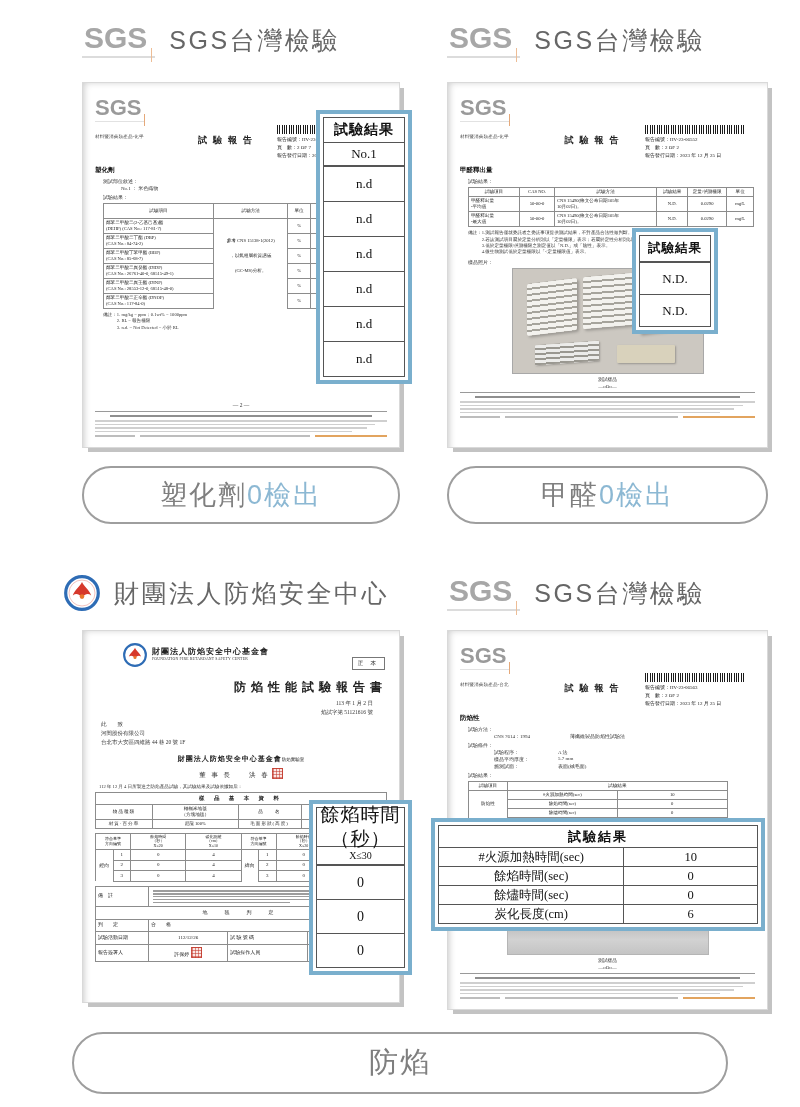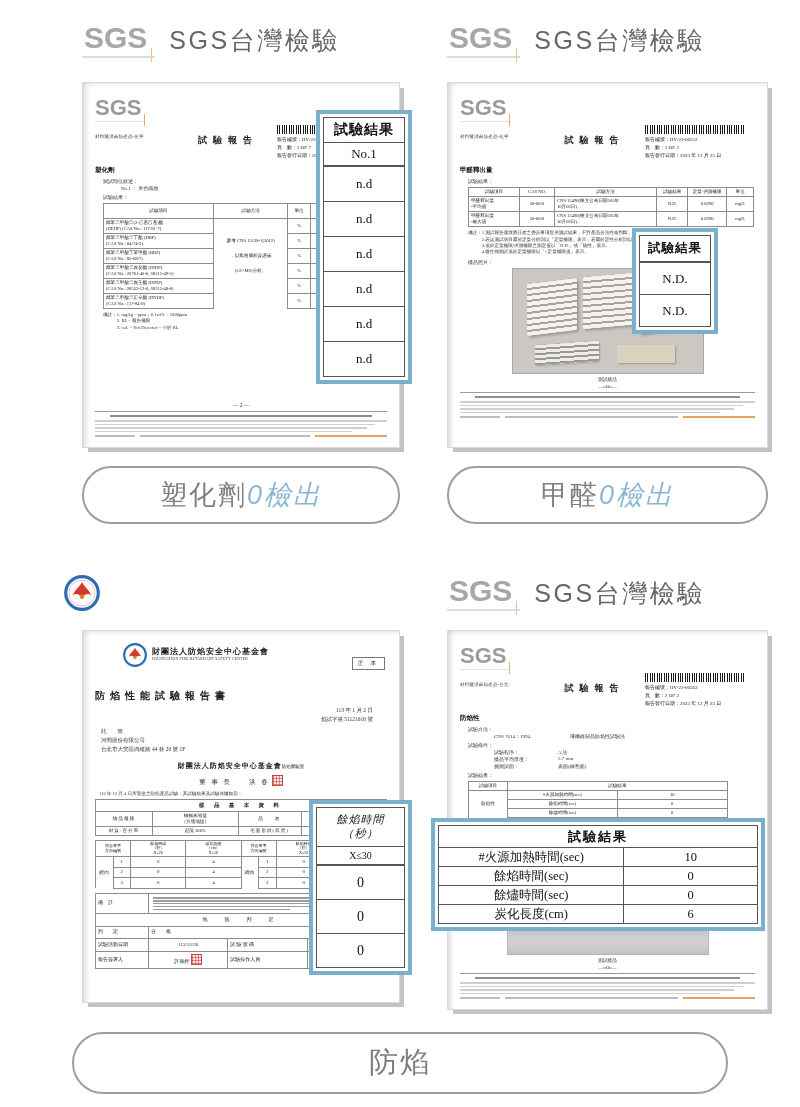--- a/index.html
+++ b/index.html
@@ -84,21 +84,21 @@
   .photo4{width:200px;height:46px;margin:90px auto 0;border:1px solid #b5b5b5;
           background:linear-gradient(180deg,#b2b2b2,#d2d2d2 60%,#c4c4c4);}
 
   
   .fc-top{display:flex;align-items:flex-start;gap:5px;position:relative;margin:2px 0 0 28px;}
   .fc-emblem{width:24px;height:24px;flex:0 0 24px;}
   .fc-org{font-size:8px;font-weight:bold;letter-spacing:1px;color:#222;padding-top:3px;}
   .fc-org-en{font-size:3.8px;letter-spacing:.2px;color:#333;}
   .copybox{position:absolute;right:2px;top:14px;border:1px solid #777;font-size:5.5px;
            padding:2px 5px;letter-spacing:3px;color:#222;}
-  .fc-title{text-align:left;font-size:10px;font-weight:bold;letter-spacing:5px;margin-top:22px;color:#222;}
+  .fc-title{text-align:right;font-size:12px;font-weight:bold;letter-spacing:5px;margin-top:12px;color:#222;}
   .fc-right{text-align:right;font-size:5.5px;line-height:1.6;margin:3px 14px 0 0;}
   .fc-left{font-size:5.5px;line-height:1.7;margin:3px 0 0 6px;}
   .fc-lab{text-align:center;font-size:7px;font-weight:bold;letter-spacing:1px;margin-top:6px;color:#222;}
   .fc-lab .sfx{font-size:4.5px;font-weight:normal;letter-spacing:0;}
   .fc-chair{text-align:center;font-size:6.5px;letter-spacing:2px;margin-top:4px;position:relative;}
   .seal{display:inline-block;width:9px;height:9px;margin-left:2px;vertical-align:-2px;
         border:1px solid rgba(195,59,46,.85);background:
         repeating-linear-gradient(90deg,rgba(195,59,46,.55) 0 1px,transparent 1px 3px),
         repeating-linear-gradient(0deg,rgba(195,59,46,.55) 0 1px,transparent 1px 3px),
         rgba(214,57,44,.12);}
@@ -143,34 +143,34 @@
   .co-cell{border:1px solid #555;text-align:center;display:flex;align-items:center;justify-content:center;}
   .co-cell + .co-cell{margin-top:-1px;}
   #co1{right:-12px;top:28px;width:96px;}
   #co1 .co-title{height:24px;font-size:14px;font-weight:bold;letter-spacing:1px;}
   #co1 .co-sub{height:22px;font-size:13px;}
   #co1 .co-val{height:34px;font-size:13px;}
   #co2{right:50px;top:146px;width:86px;}
   #co2 .co-title{height:25px;font-size:12.5px;font-weight:bold;letter-spacing:1px;}
   #co2 .co-val{height:31px;font-size:13px;}
   #co3{right:-12px;top:170px;width:103px;}
-  #co3 .co-title{height:38px;font-size:11px;line-height:1.25;letter-spacing:1px;font-style:italic;}
+  #co3 .co-title{height:38px;font-size:19px;line-height:1.25;letter-spacing:1px;}
   #co3 .co-crit{height:17px;font-size:10px;}
   #co3 .co-val{height:33px;font-size:14px;}
   #co4{left:-16px;top:188px;width:334px;}
   #co4 .co-title{height:21px;font-size:13px;font-weight:bold;letter-spacing:2px;}
   #co4 .co-row{display:flex;border:1px solid #555;margin-top:-1px;height:18px;font-size:12.5px;}
   #co4 .co-k{flex:0 0 58%;border-right:1px solid #555;display:flex;align-items:center;justify-content:center;}
   #co4 .co-v{flex:1;display:flex;align-items:center;justify-content:center;}
 
   
   .pill{margin-top:18px;height:54px;border:2px solid #9e9e9e;border-radius:32px;
         display:flex;align-items:center;justify-content:center;
         font-size:27px;letter-spacing:2px;color:#7f7f7f;background:#fff;}
-  .pill .blue{color:#8cb8d3;font-style:italic;}
+  .pill .blue{color:#8cb8d3;}
   #pill-flame{position:absolute;left:72px;top:1032px;width:652px;height:58px;margin:0;
               border-radius:34px;font-size:29px;}
 </style>
 </head>
 <body>
 
 <div class="page">
 
   <div class="sec" id="sec1">
     <div class="hd">
@@ -406,20 +406,21 @@
   </div>
 
   <div class="sec" id="sec3">
     <div class="hd">
       <svg class="emblem" viewBox="0 0 36 36">
         <circle cx="18" cy="18" r="16.3" fill="#fff" stroke="#2e6cb5" stroke-width="3.2"></circle>
         <circle cx="18" cy="18" r="13" fill="none" stroke="#d6392c" stroke-width="0.7" opacity="0.45"></circle>
         <path d="M18 7c-2.2 5-7 7.2-9.2 13.4 3.2-2.2 5.4-2 9.2 2.2 3.8-4.2 6-4.4 9.2-2.2C25 14.2 20.2 12 18 7z" fill="#d6392c"></path>
         <circle cx="18" cy="21.6" r="2.3" fill="#e8762d"></circle>
       </svg>
+      <span class="hd-title">財團法人防焰安全中心</span>
     </div>
 
     <div class="cert-wrap">
       <div class="cert" id="cert3">
         <div class="fc-top">
           <svg class="fc-emblem" viewBox="0 0 36 36">
             <circle cx="18" cy="18" r="16.3" fill="#fff" stroke="#2e6cb5" stroke-width="3.2"></circle>
             <path d="M18 7c-2.2 5-7 7.2-9.2 13.4 3.2-2.2 5.4-2 9.2 2.2 3.8-4.2 6-4.4 9.2-2.2C25 14.2 20.2 12 18 7z" fill="#d6392c"></path>
             <circle cx="18" cy="21.6" r="2.3" fill="#e8762d"></circle>
           </svg>

